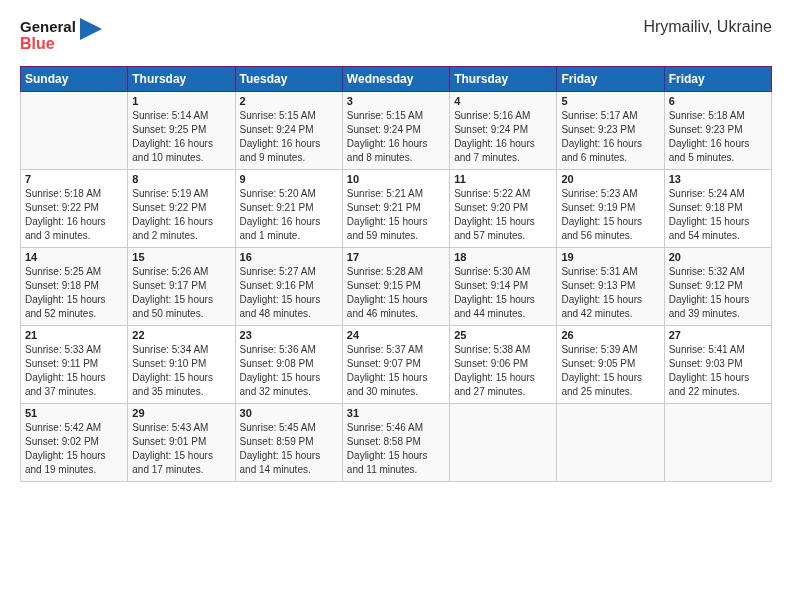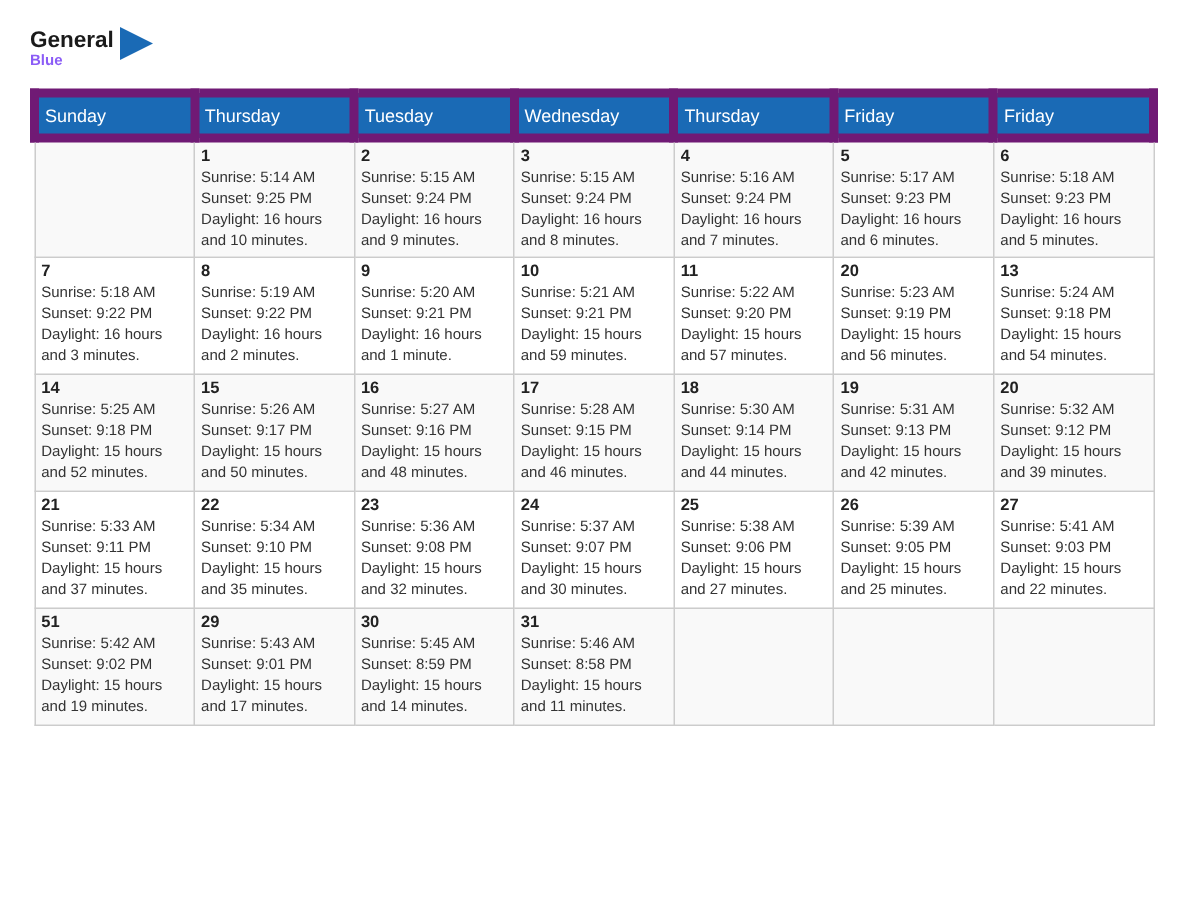--- a/index.html
+++ b/index.html
@@ -39,24 +39,24 @@
     }
     table {
       width: 100%;
       border-collapse: collapse;
       table-layout: fixed;
     }
     thead tr th {
       background-color: #1a6ab5;
       color: #fff;
       font-size: 12px;
-      font-weight: normal;
+      font-weight: bold;
       padding: 5px 4px;
       text-align: left;
-      border: 6px solid #701a75;
+      border: 1px solid #701a75;
     }
     tbody tr td {
       border: 1px solid #ccc;
       vertical-align: top;
       padding: 3px 4px;
       font-size: 9.5px;
       color: #222;
       height: 78px;
     }
     tbody tr:nth-child(odd) td {
@@ -81,27 +81,28 @@
     }
   </style>
 </head>
 <body>
 
 <div class="container">
   <div class="header">
     <div class="logo">
     <div style="display:flex;flex-direction:column;line-height:1.15;">
       <span style="font-size:15px;font-weight:bold;color:#1a1a1a;">General</span>
-      <span style="font-size:10px;font-weight:bold;color:#8b5cf6;">Blue</span>
+      <span style="font-size:16px;font-weight:bold;color:#ef4444;">Blue</span>
     </div>
     <svg width="22" height="22" viewBox="0 0 22 22">
       <polygon points="0,0 22,11 0,22" fill="#1a6ab5"></polygon>
     </svg>
   </div>
     <div class="title-block">
+      <div class="location">Hrymailiv, Ukraine</div>
     </div>
   </div>
 
   <table>
     <thead>
       <tr>
       <th>Sunday</th>
           <th>Thursday</th>
           <th>Tuesday</th>
           <th>Wednesday</th>

